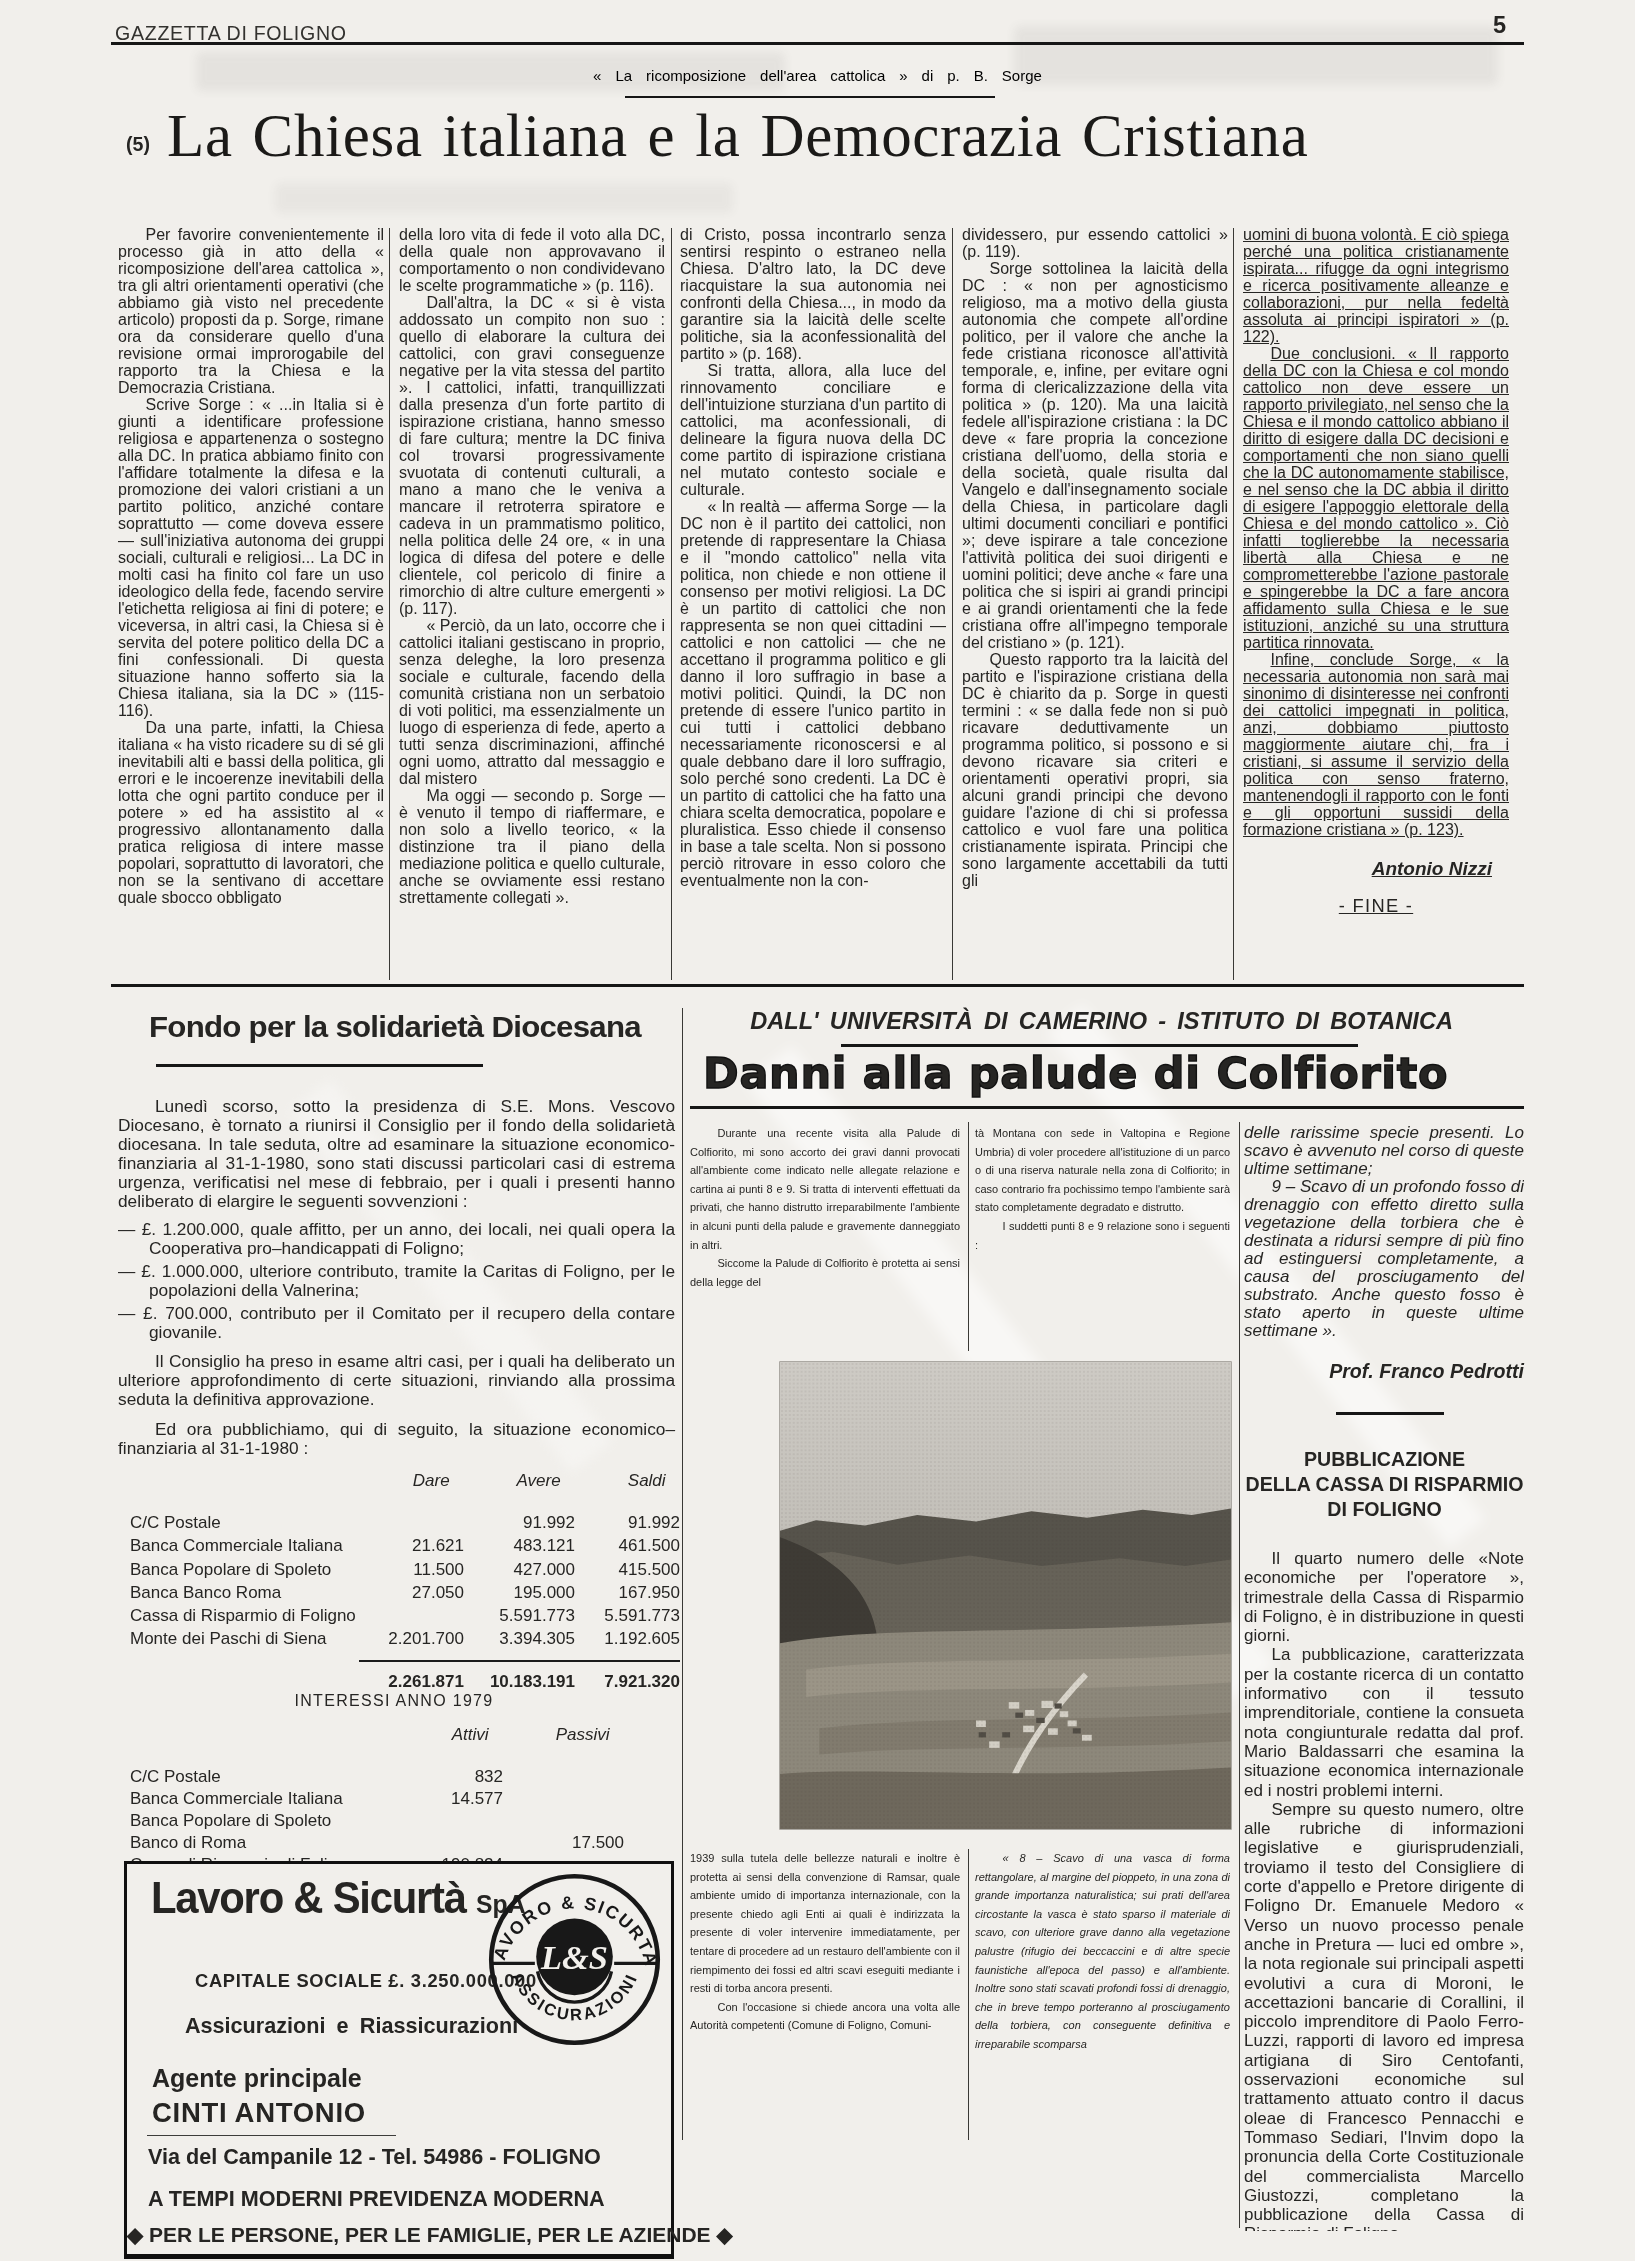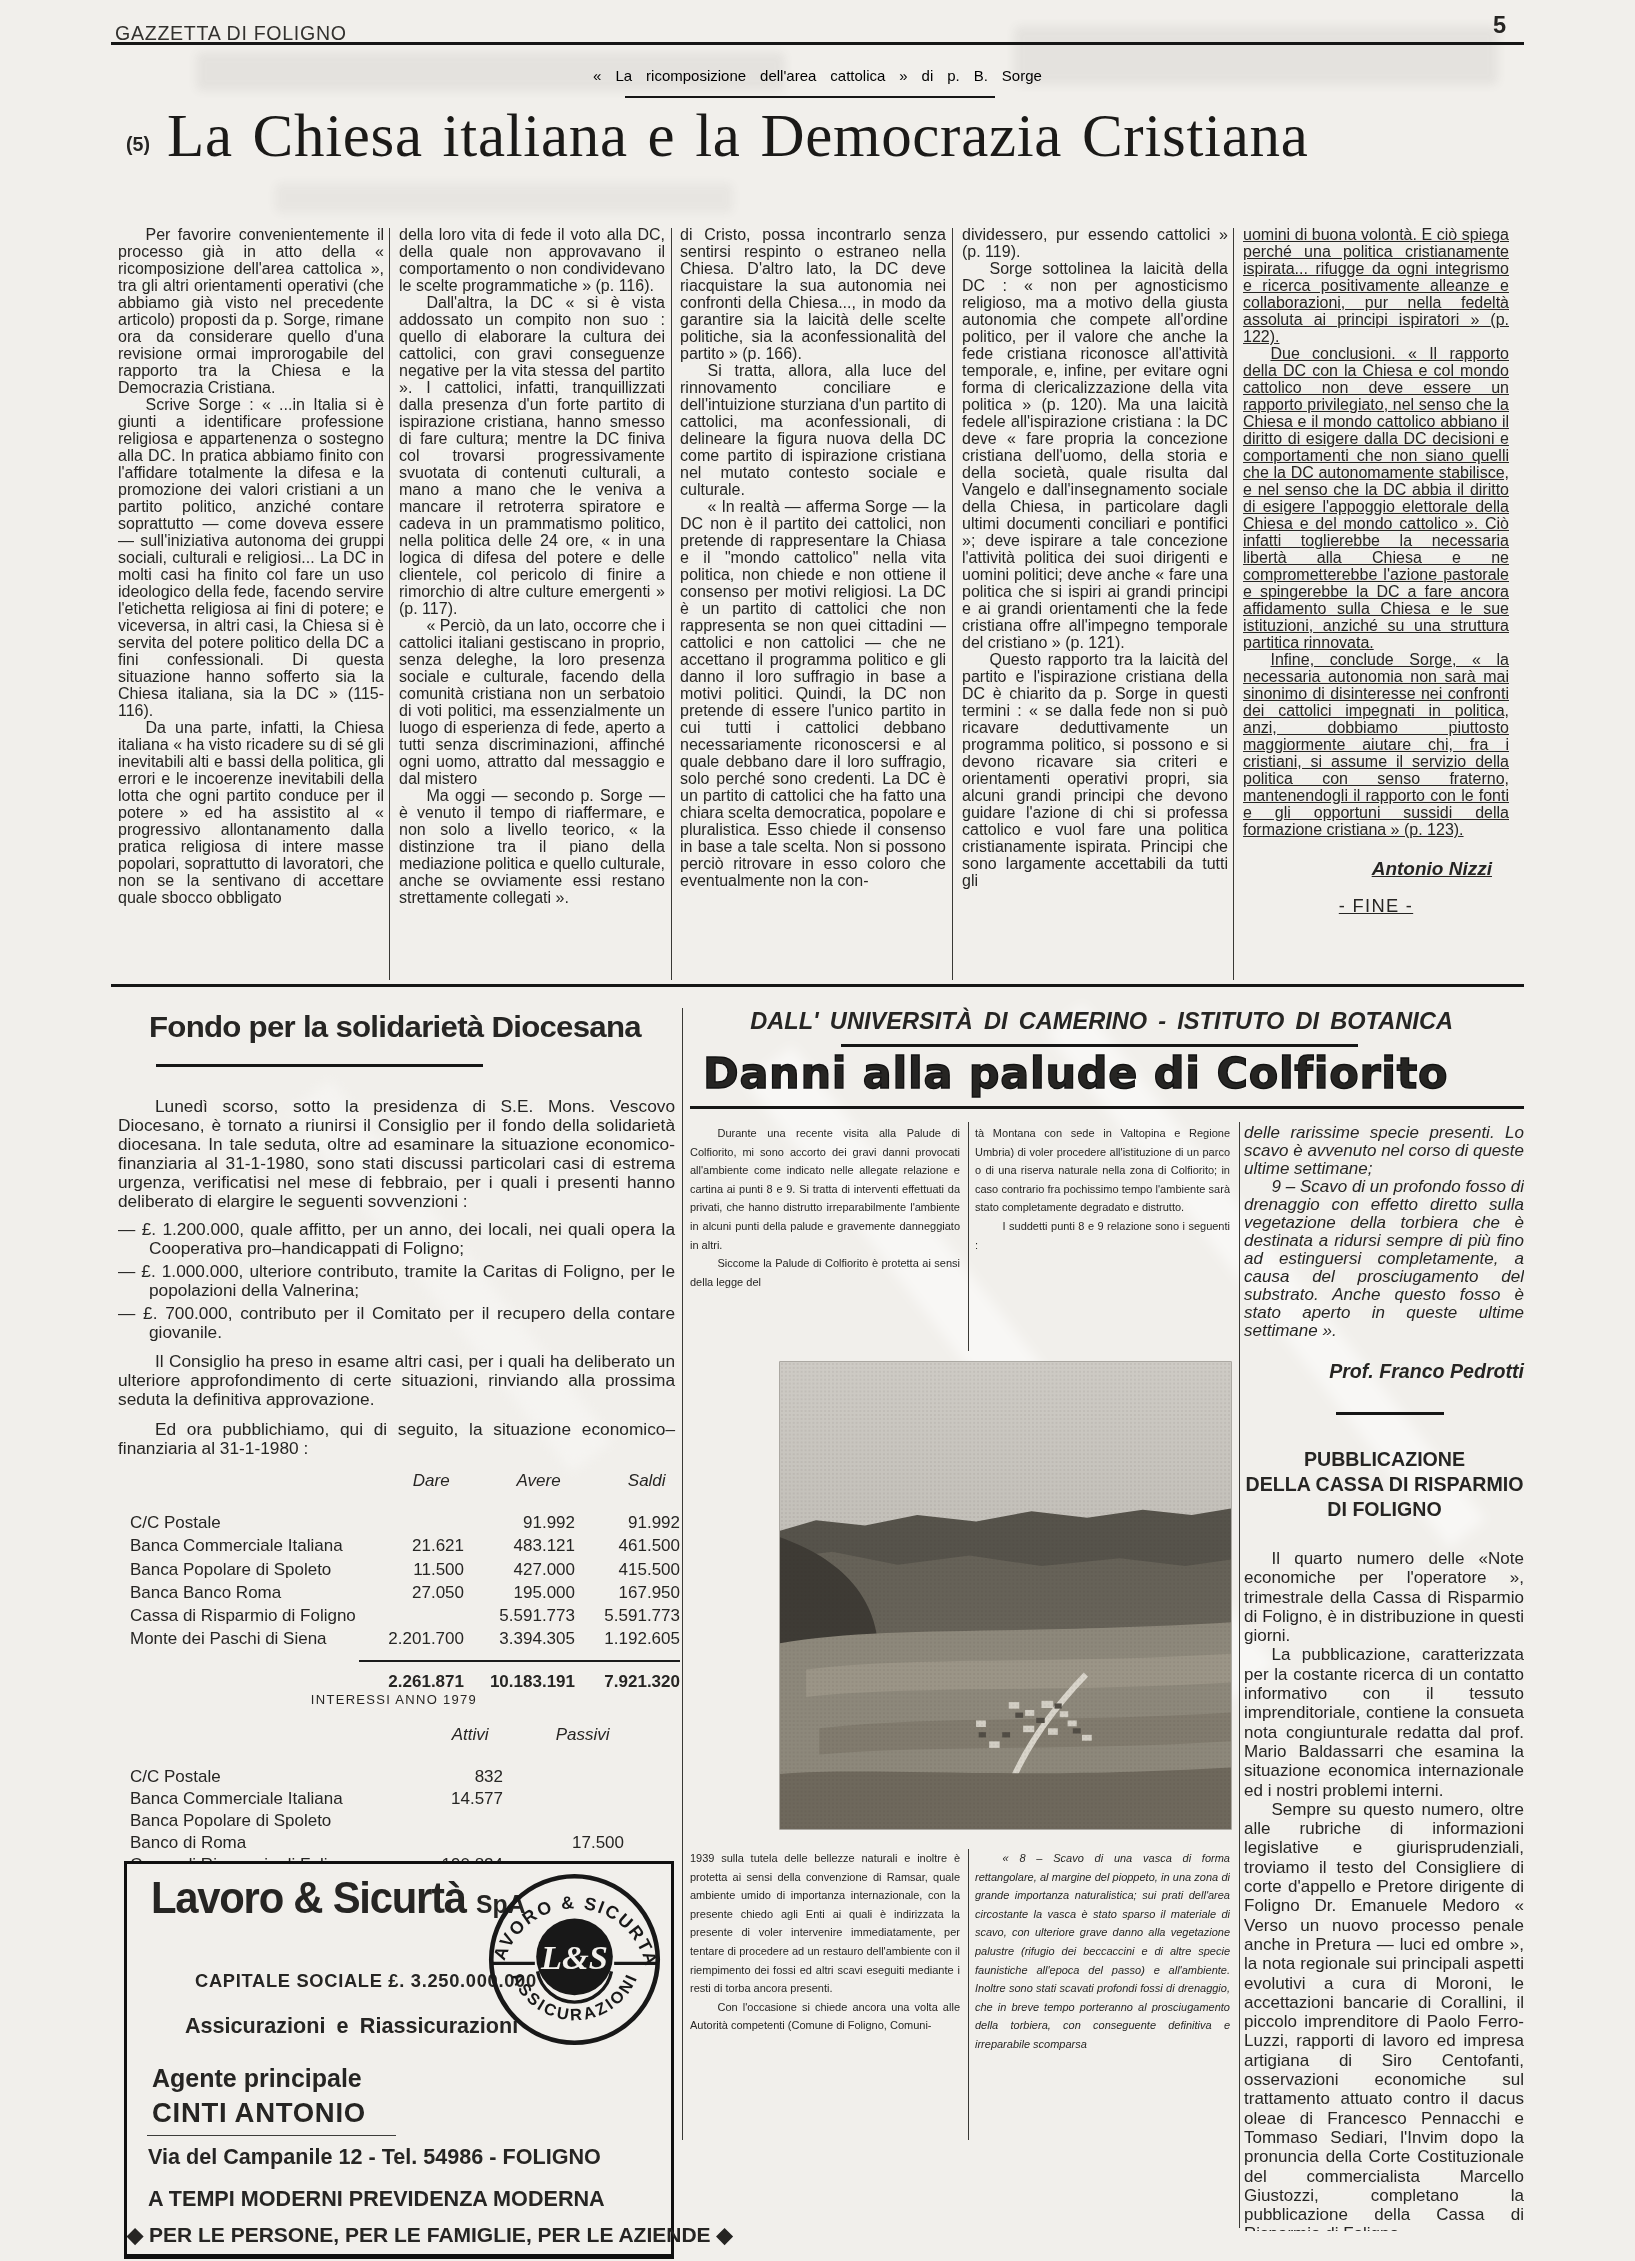--- a/index.html
+++ b/index.html
@@ -46,21 +46,21 @@
   .tbl2 .trow{grid-template-columns:255px 118px 121px;}
   .tcell{white-space:nowrap;}
   .tcell.c0{text-align:left;}
   .tcell:not(.c0){text-align:right;}
   .thead{font-style:italic;margin-bottom:22px;}
   .thead .tcell:not(.c0){padding-right:14.4px;}
   .tbl1 .tbody .trow{margin-bottom:3.3px;}
   .tbl2 .tbody .trow{margin-bottom:2px;}
   .tfoot{margin-top:10.5px;font-weight:bold;}
   .tfoot .tot{border-top:2px solid #1b1b1b;padding-top:9.8px;}
-  .interessi{left:119px;top:1692px;width:550px;text-align:center;font-size:13px;letter-spacing:1.3px;}
+  .interessi{left:119px;top:1692px;width:550px;text-align:center;font-size:16px;letter-spacing:1.3px;}
 
   
   .ad{left:124px;top:1861px;width:544px;height:390px;border:3.3px solid #101010;
       border-bottom-width:5.2px;background:#f1efeb;}
   .ad .t{position:absolute;white-space:nowrap;}
   .ad-title{left:23.6px;top:9.2px;font-size:44px;font-weight:bold;letter-spacing:-1.3px;
             transform:scaleX(.95);transform-origin:left;}
   .ad-title .spa{font-size:26px;letter-spacing:0;}
   .ad-cap{left:68px;top:106px;font-size:18.3px;font-weight:bold;letter-spacing:0.7px;}
   .ad-line1{left:58px;top:149px;font-size:21.6px;font-weight:bold;word-spacing:5.2px;}
@@ -135,21 +135,21 @@
       <p>Scrive Sorge : « ...in Italia si è giunti a identificare professione religiosa e appartenenza o sostegno alla DC. In pratica abbiamo finito con l'affidare totalmente la difesa e la promozione dei valori cristiani a un partito politico, anziché contare soprattutto — come doveva essere — sull'iniziativa autonoma dei gruppi sociali, culturali e religiosi... La DC in molti casi ha finito col fare un uso ideologico della fede, facendo servire l'etichetta religiosa ai fini di potere; e viceversa, in altri casi, la Chiesa si è servita del potere politico della DC a fini confessionali. Di questa situazione hanno sofferto sia la Chiesa italiana, sia la DC » (115-116).</p>
       <p>Da una parte, infatti, la Chiesa italiana « ha visto ricadere su di sé gli inevitabili alti e bassi della politica, gli errori e le incoerenze inevitabili della lotta che ogni partito conduce per il potere » ed ha assistito al « progressivo allontanamento dalla pratica religiosa di intere masse popolari, soprattutto di lavoratori, che non se la sentivano di accettare quale sbocco obbligato</p>
     </div>
   <div class="col art c2">
       <p class="noind">della loro vita di fede il voto alla DC, della quale non approvavano il comportamento o non condividevano le scelte programmatiche » (p. 116).</p>
       <p>Dall'altra, la DC « si è vista addossato un compito non suo : quello di elaborare la cultura dei cattolici, con gravi conseguenze negative per la vita stessa del partito ». I cattolici, infatti, tranquillizzati dalla presenza d'un forte partito di ispirazione cristiana, hanno smesso di fare cultura; mentre la DC finiva col trovarsi progressivamente svuotata di contenuti culturali, a mano a mano che le veniva a mancare il retroterra spiratore e cadeva in un prammatismo politico, nella politica delle 24 ore, « in una logica di difesa del potere e delle clientele, col pericolo di finire a rimorchio di altre culture emergenti » (p. 117).</p>
       <p>« Perciò, da un lato, occorre che i cattolici italiani gestiscano in proprio, senza deleghe, la loro presenza sociale e culturale, facendo della comunità cristiana non un serbatoio di voti politici, ma essenzialmente un luogo di esperienza di fede, aperto a tutti senza discriminazioni, affinché ogni uomo, attratto dal messaggio e dal mistero</p>
       <p>Ma oggi — secondo p. Sorge — è venuto il tempo di riaffermare, e non solo a livello teorico, « la distinzione tra il piano della mediazione politica e quello culturale, anche se ovviamente essi restano strettamente collegati ».</p>
     </div>
   <div class="col art c3">
-      <p class="noind">di Cristo, possa incontrarlo senza sentirsi respinto o estraneo nella Chiesa. D'altro lato, la DC deve riacquistare la sua autonomia nei confronti della Chiesa..., in modo da garantire sia la laicità delle scelte politiche, sia la aconfessionalità del partito » (p. 166).</p>
+      <p class="noind">di Cristo, possa incontrarlo senza sentirsi respinto o estraneo nella Chiesa. D'altro lato, la DC deve riacquistare la sua autonomia nei confronti della Chiesa..., in modo da garantire sia la laicità delle scelte politiche, sia la aconfessionalità del partito » (p. 168).</p>
       <p>Si tratta, allora, alla luce del rinnovamento conciliare e dell'intuizione sturziana d'un partito di cattolici, ma aconfessionali, di delineare la figura nuova della DC come partito di ispirazione cristiana nel mutato contesto sociale e culturale.</p>
       <p>« In realtà — afferma Sorge — la DC non è il partito dei cattolici, non pretende di rappresentare la Chiasa e il "mondo cattolico" nella vita politica, non chiede e non ottiene il consenso per motivi religiosi. La DC è un partito di cattolici che non rappresenta se non quei cittadini — cattolici e non cattolici — che ne accettano il programma politico e gli danno il loro suffragio in base a motivi politici. Quindi, la DC non pretende di essere l'unico partito in cui tutti i cattolici debbano necessariamente riconoscersi e al quale debbano dare il loro suffragio, solo perché sono credenti. La DC è un partito di cattolici che ha fatto una chiara scelta democratica, popolare e pluralistica. Esso chiede il consenso in base a tale scelta. Non si possono perciò ritrovare in esso coloro che eventualmente non la con-</p>
     </div>
   <div class="col art c4">
       <p class="noind">dividessero, pur essendo cattolici » (p. 119).</p>
       <p>Sorge sottolinea la laicità della DC : « non per agnosticismo religioso, ma a motivo della giusta autonomia che compete all'ordine politico, per il valore che anche la fede cristiana riconosce all'attività temporale, e, infine, per evitare ogni forma di clericalizzazione della vita politica » (p. 120). Ma una laicità fedele all'ispirazione cristiana : la DC deve « fare propria la concezione cristiana dell'uomo, della storia e della società, quale risulta dal Vangelo e dall'insegnamento sociale della Chiesa, in particolare dagli ultimi documenti conciliari e pontifici »; deve ispirare a tale concezione l'attività politica dei suoi dirigenti e uomini politici; deve anche « fare una politica che si ispiri ai grandi principi e ai grandi orientamenti che la fede cristiana offre all'impegno temporale del cristiano » (p. 121).</p>
       <p>Questo rapporto tra la laicità del partito e l'ispirazione cristiana della DC è chiarito da p. Sorge in questi termini : « se dalla fede non si può ricavare deduttivamente un programma politico, si possono e si devono ricavare sia criteri e orientamenti operativi propri, sia alcuni grandi principi che devono guidare l'azione di chi si professa cattolico e vuol fare una politica cristianamente ispirata. Principi che sono largamente accettabili da tutti gli</p>
     </div>
   <div class="col art c5">
     <div>

